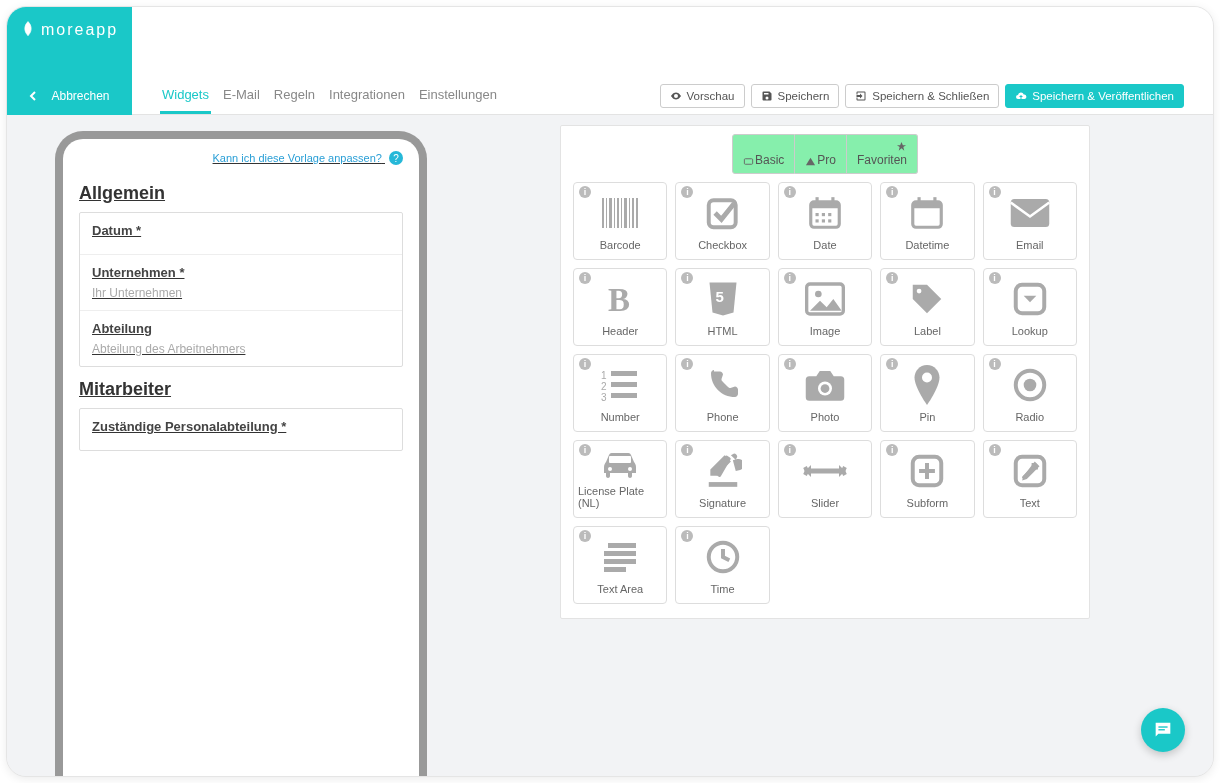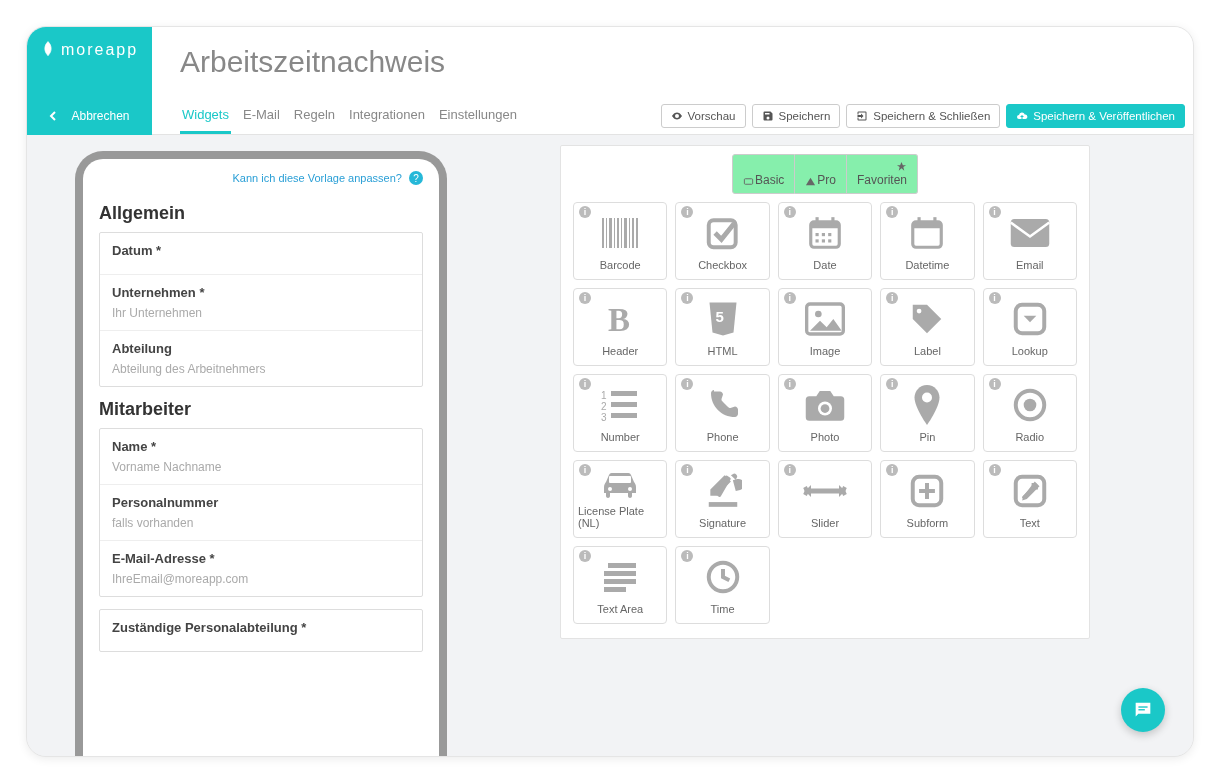--- a/index.html
+++ b/index.html
@@ -1,33 +1,33 @@
 <!DOCTYPE html>
 <html><head>
 <meta charset="utf-8">
 <style>
 * { box-sizing: border-box; margin: 0; padding: 0; }
 body { font-family: "Helvetica Neue", Arial, sans-serif; background: #fff; color: #333; }
-.frame { width: 1220px; height: 783px; position: relative; padding: 26px; border-radius: 10px; }
+.frame { width: 1220px; height: 783px; position: relative; padding: 6px; border-radius: 10px; }
 .app { width: 100%; height: 100%; border: 1px solid #e5e5e5; border-radius: 20px; overflow: hidden; box-shadow: 0 2px 10px rgba(0,0,0,0.08); background: #f2f3f5; position: relative; }
 .topbar { display: flex; background: #fff; height: 70px; }
 .logo { width: 125px; height: 100px; background: #1ac8c8; color: #fff; display: flex; flex-direction: column; justify-content: flex-start; align-items: center; padding-top: 14px; font-size: 16px; letter-spacing: 2px; }
 .logo-row { display: flex; align-items: center; gap: 6px; }
 .logo-leaf { width:14px; height:18px; }
 .title { flex:1; display:flex; align-items:center; padding-left: 28px; font-size: 30px; font-weight: 300; color: #888; }
 .secondrow { display:flex; align-items:center; background:#fff; border-bottom:1px solid #e3e3e3; height:38px; position: relative; }
 .cancel { width:125px; height:38px; background:#1ac8c8; color:#fff; font-size:12px; display:flex; align-items:center; justify-content:center; gap:12px; cursor:pointer; }
 .tabs { display:flex; gap: 10px; padding-left: 28px; font-size: 13px; color:#888; height:100%; align-items:center; }
 .tab { cursor:pointer; padding: 0 2px; height:100%; display:flex; align-items:center; border-bottom: 3px solid transparent; }
 .tab.active { color:#1ac8c8; border-bottom-color:#1ac8c8; }
-.actions { position:absolute; right:8px; display:flex; gap:6px; }
+.actions { position:absolute; right:29px; display:flex; gap:6px; }
 .btn { font-size:11.5px; padding: 5px 9px; background:#fff; border:1px solid #ccc; border-radius:3px; cursor:pointer; display:flex; align-items:center; gap:5px; color:#555; }
 .btn.primary { background:#1ac8c8; border-color:#1ac8c8; color:#fff; }
 .content { display:flex; height: calc(100% - 108px); background:#f2f3f5; }
-.left { width: 440px; padding: 16px 20px 0 48px; }
+.left { width: 440px; padding: 16px 20px 0 48px; text-decoration: underline; }
 .phone { background:#fff; border:8px solid #999; border-bottom:none; border-radius: 28px 28px 0 0; height: 100%; padding: 12px 16px 0 16px; overflow:hidden; }
 .help { text-align:right; font-size:11px; color:#2a9fd6; margin-bottom:18px; }
 .help-badge { display:inline-flex; width:14px; height:14px; border-radius:50%; background:#26b8d8; color:#fff; align-items:center; justify-content:center; font-size:10px; margin-left:4px; }
 .section-h { font-size:18px; font-weight:700; margin: 8px 0 8px 0; }
 .fgroup { border:1px solid #ddd; border-radius:2px; margin-bottom:12px; }
 .field { padding:10px 12px; border-bottom:1px solid #eee; }
 .field:last-child { border-bottom:none; }
 .field-label { font-size:13px; font-weight:600; color:#444; margin-bottom:6px; }
 .field-ph { font-size:12px; color:#aaa; }
 .right { flex:1; padding: 10px 20px 0 10px; display:flex; justify-content:center; }
@@ -53,21 +53,20 @@
 
   <div class="topbar">
     <div class="logo">
       <div class="logo-row">
         <svg class="logo-leaf" viewBox="0 0 20 24">
               <path fill="#fff" d="M10 0 C4 6 4 14 10 20 C16 14 16 6 10 0 Z M10 6 L10 20" stroke="#fff" stroke-width="1"></path>
             </svg>
         <span>moreapp</span>
       </div>
     </div>
-    <div class="title">Arbeitszeitnachweis</div>
   </div>
 
   <div class="secondrow">
     <div class="cancel">
       <svg width="10" height="10" viewBox="0 0 10 10">
             <path d="M6 1 L2 5 L6 9" stroke="#fff" stroke-width="2" fill="none"></path>
           </svg>
       <span>Abbrechen</span>
     </div>
     <div class="tabs" id="tabs">
@@ -123,34 +122,20 @@
                   <div class="field-ph">Ihr Unternehmen</div>
                 </div>
                 <div class="field">
                   <div class="field-label">Abteilung</div>
                   <div class="field-ph">Abteilung des Arbeitnehmers</div>
                 </div>
               </div>
               <div class="section-h">Mitarbeiter</div>
               <div class="fgroup">
                 <div class="field">
-                  <div class="field-label">Name *</div>
-                  <div class="field-ph">Vorname Nachname</div>
-                </div>
-                <div class="field">
-                  <div class="field-label">Personalnummer</div>
-                  <div class="field-ph">falls vorhanden</div>
-                </div>
-                <div class="field">
-                  <div class="field-label">E-Mail-Adresse *</div>
-                  <div class="field-ph">IhreEmail@moreapp.com</div>
-                </div>
-              </div>
-              <div class="fgroup">
-                <div class="field">
                   <div class="field-label">Zuständige Personalabteilung *</div>
                 </div>
               </div>
             </div>
       </div>
     </div>
     <div class="right">
       <div class="panel">
         <div class="tiers" id="tiers">
               <div class="tier">

